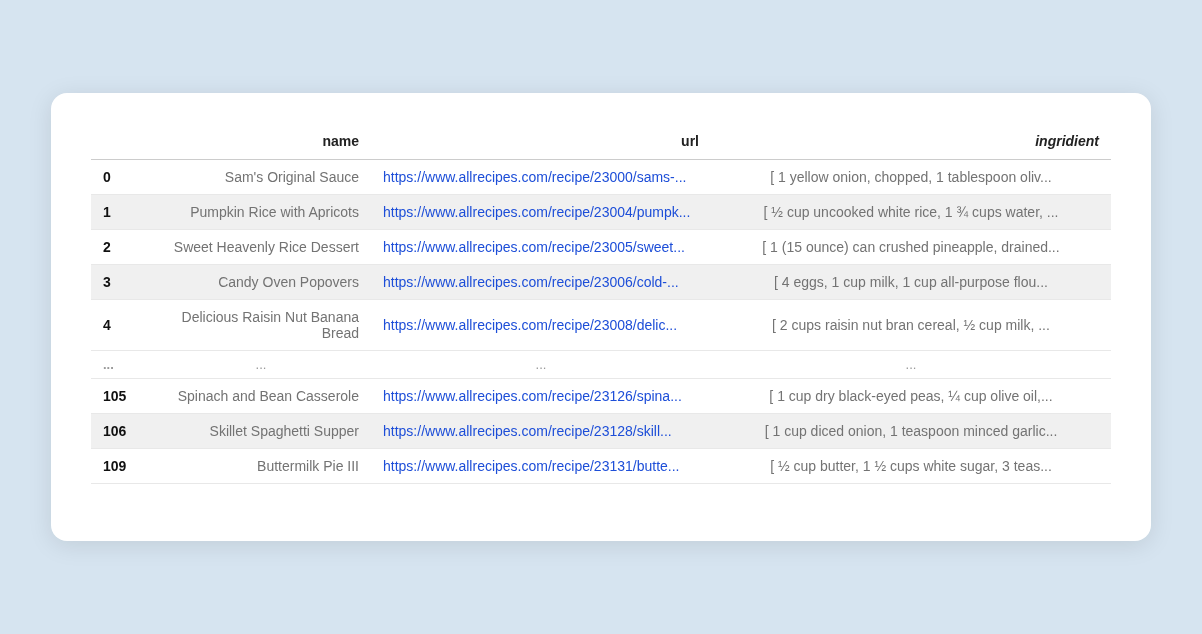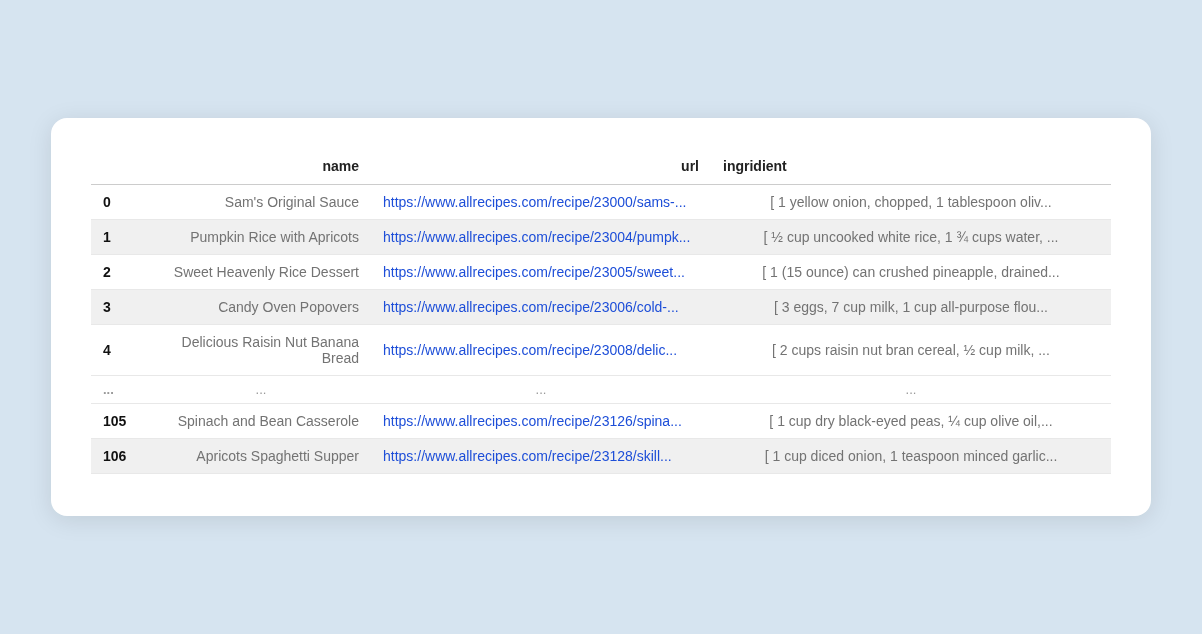--- a/index.html
+++ b/index.html
@@ -11,21 +11,21 @@
       display: flex;
       align-items: center;
       justify-content: center;
       font-family: -apple-system, BlinkMacSystemFont, "Segoe UI", sans-serif;
     }
 
     .card {
       background: #ffffff;
       border-radius: 16px;
       width: 1100px;
-      padding: 32px 40px 42px 40px;
+      padding: 32px 40px 57px 40px;
       box-shadow: 0 4px 24px rgba(0,0,0,0.10);
     }
 
     table {
       width: 100%;
       border-collapse: collapse;
       font-size: 14px;
     }
 
     thead tr th {
@@ -45,21 +45,22 @@
     thead tr th.col-name {
       width: 220px;
       text-align: right;
     }
 
     thead tr th.col-url {
       width: 340px;
     }
 
     thead tr th.col-ing {
-      text-align: left;
+      text-align: right;
+      font-style: italic;
     }
 
     tbody tr td {
       padding: 9px 12px;
       color: #737373;
       border-bottom: 1px solid #e8e8e8;
       font-size: 14px;
     }
 
     tbody tr td.row-index {
@@ -127,21 +128,21 @@
         <tr>
           <td class="row-index">2</td>
           <td class="col-name">Sweet Heavenly Rice Dessert</td>
           <td class="col-url">https://www.allrecipes.com/recipe/23005/sweet...</td>
           <td class="col-ing">[ 1 (15 ounce) can crushed pineapple, drained...</td>
         </tr>
         <tr class="highlighted">
           <td class="row-index">3</td>
           <td class="col-name">Candy Oven Popovers</td>
           <td class="col-url">https://www.allrecipes.com/recipe/23006/cold-...</td>
-          <td class="col-ing">[ 3 eggs, 7 cup milk, 1 cup all-purpose flou...</td>
+          <td class="col-ing">[ 4 eggs, 1 cup milk, 1 cup all-purpose flou...</td>
         </tr>
         <tr>
           <td class="row-index">4</td>
           <td class="col-name">Delicious Raisin Nut Banana Bread</td>
           <td class="col-url">https://www.allrecipes.com/recipe/23008/delic...</td>
           <td class="col-ing">[ 2 cups raisin nut bran cereal, ½ cup milk, ...</td>
         </tr>
         <tr class="ellipsis-row">
           <td class="row-index">...</td>
           <td>...</td>
@@ -149,19 +150,25 @@
           <td>...</td>
         </tr>
         <tr>
           <td class="row-index">105</td>
           <td class="col-name">Spinach and Bean Casserole</td>
           <td class="col-url">https://www.allrecipes.com/recipe/23126/spina...</td>
           <td class="col-ing">[ 1 cup dry black-eyed peas, ¼ cup olive oil,...</td>
         </tr>
         <tr class="highlighted">
           <td class="row-index">106</td>
-          <td class="col-name">Apricots Spaghetti Supper</td>
+          <td class="col-name">Skillet Spaghetti Supper</td>
           <td class="col-url">https://www.allrecipes.com/recipe/23128/skill...</td>
           <td class="col-ing">[ 1 cup diced onion, 1 teaspoon minced garlic...</td>
+        </tr>
+        <tr>
+          <td class="row-index">109</td>
+          <td class="col-name">Buttermilk Pie III</td>
+          <td class="col-url">https://www.allrecipes.com/recipe/23131/butte...</td>
+          <td class="col-ing">[ ½ cup butter, 1 ½ cups white sugar, 3 teas...</td>
         </tr>
       </tbody>
   </table>
 </div>
 
 </body></html>

